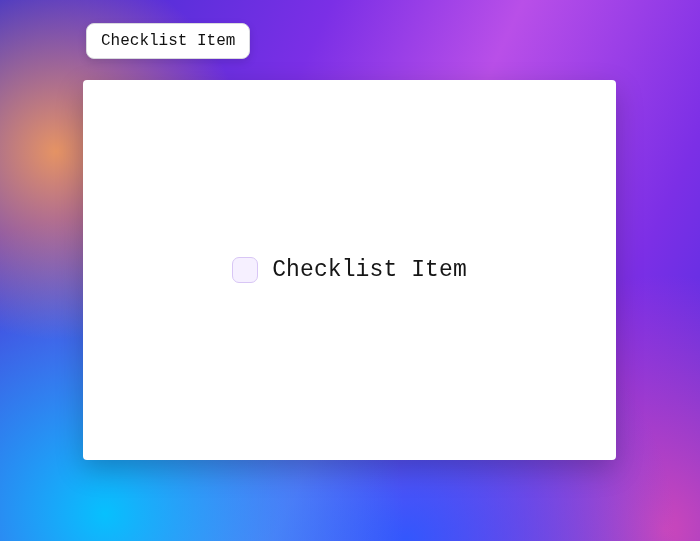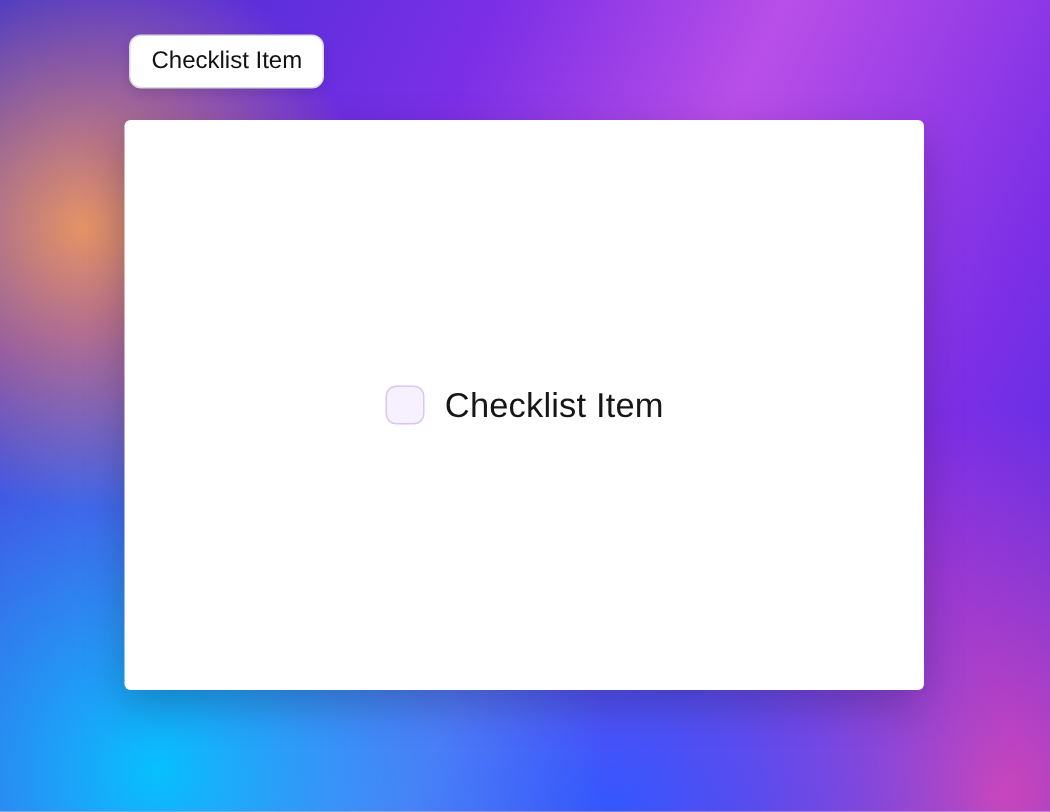--- a/index.html
+++ b/index.html
@@ -1,15 +1,15 @@
 <!DOCTYPE html>
 <html><head>
   <meta charset="utf-8">
   <style>
-    * { box-sizing: border-box; margin: 0; padding: 0; }
+    * { box-sizing: border-box; margin: 0; padding: 0; font-family: Liberation Mono, monospace; }
     body {
       width: 700px;
       height: 541px;
       overflow: hidden;
       font-family: -apple-system, BlinkMacSystemFont, "Segoe UI", Helvetica, Arial, sans-serif;
       position: relative;
       background:
         radial-gradient(circle at 8% 28%, rgba(255,165,80,0.85) 0%, rgba(255,165,80,0) 25%),
         radial-gradient(circle at 15% 95%, rgba(0,200,255,0.95) 0%, rgba(0,200,255,0) 38%),
         radial-gradient(circle at 58% 100%, rgba(40,90,255,0.9) 0%, rgba(40,90,255,0) 40%),

